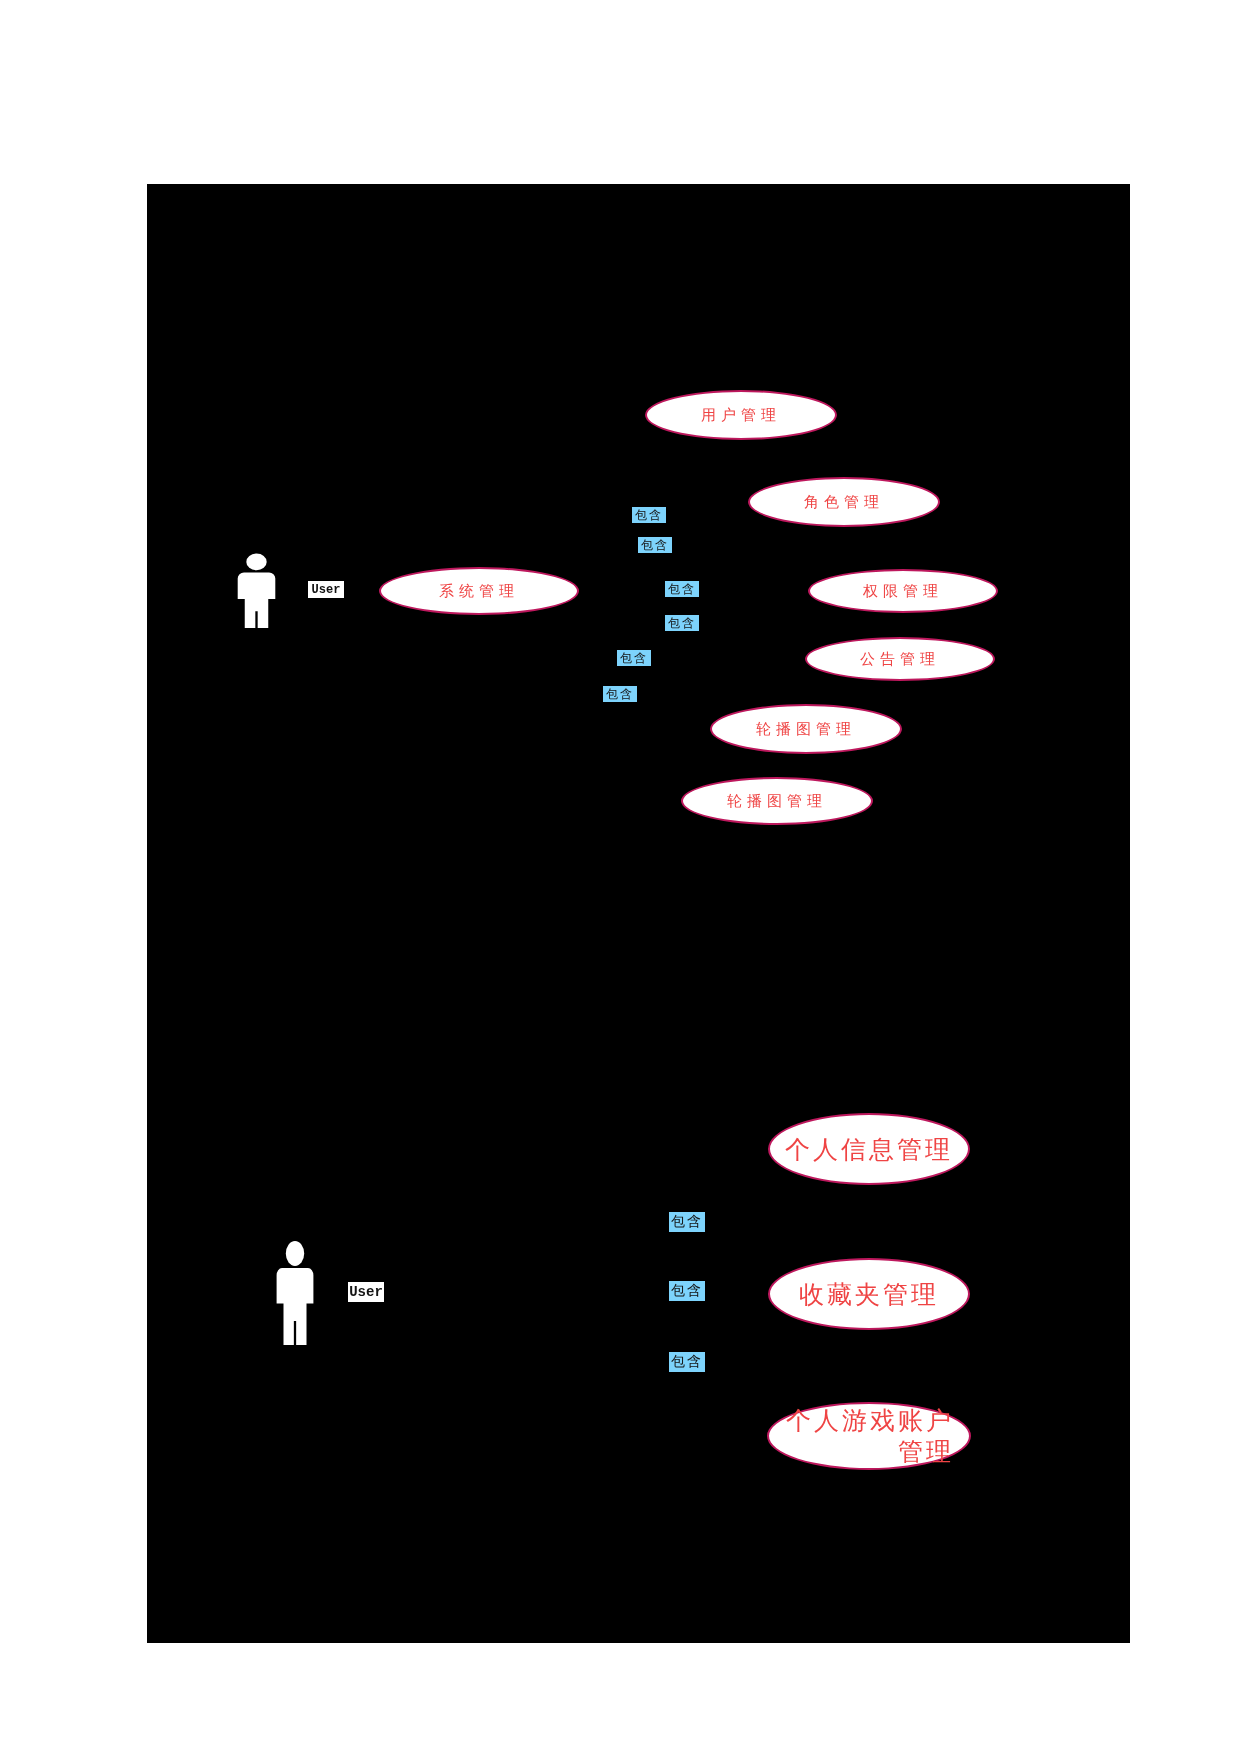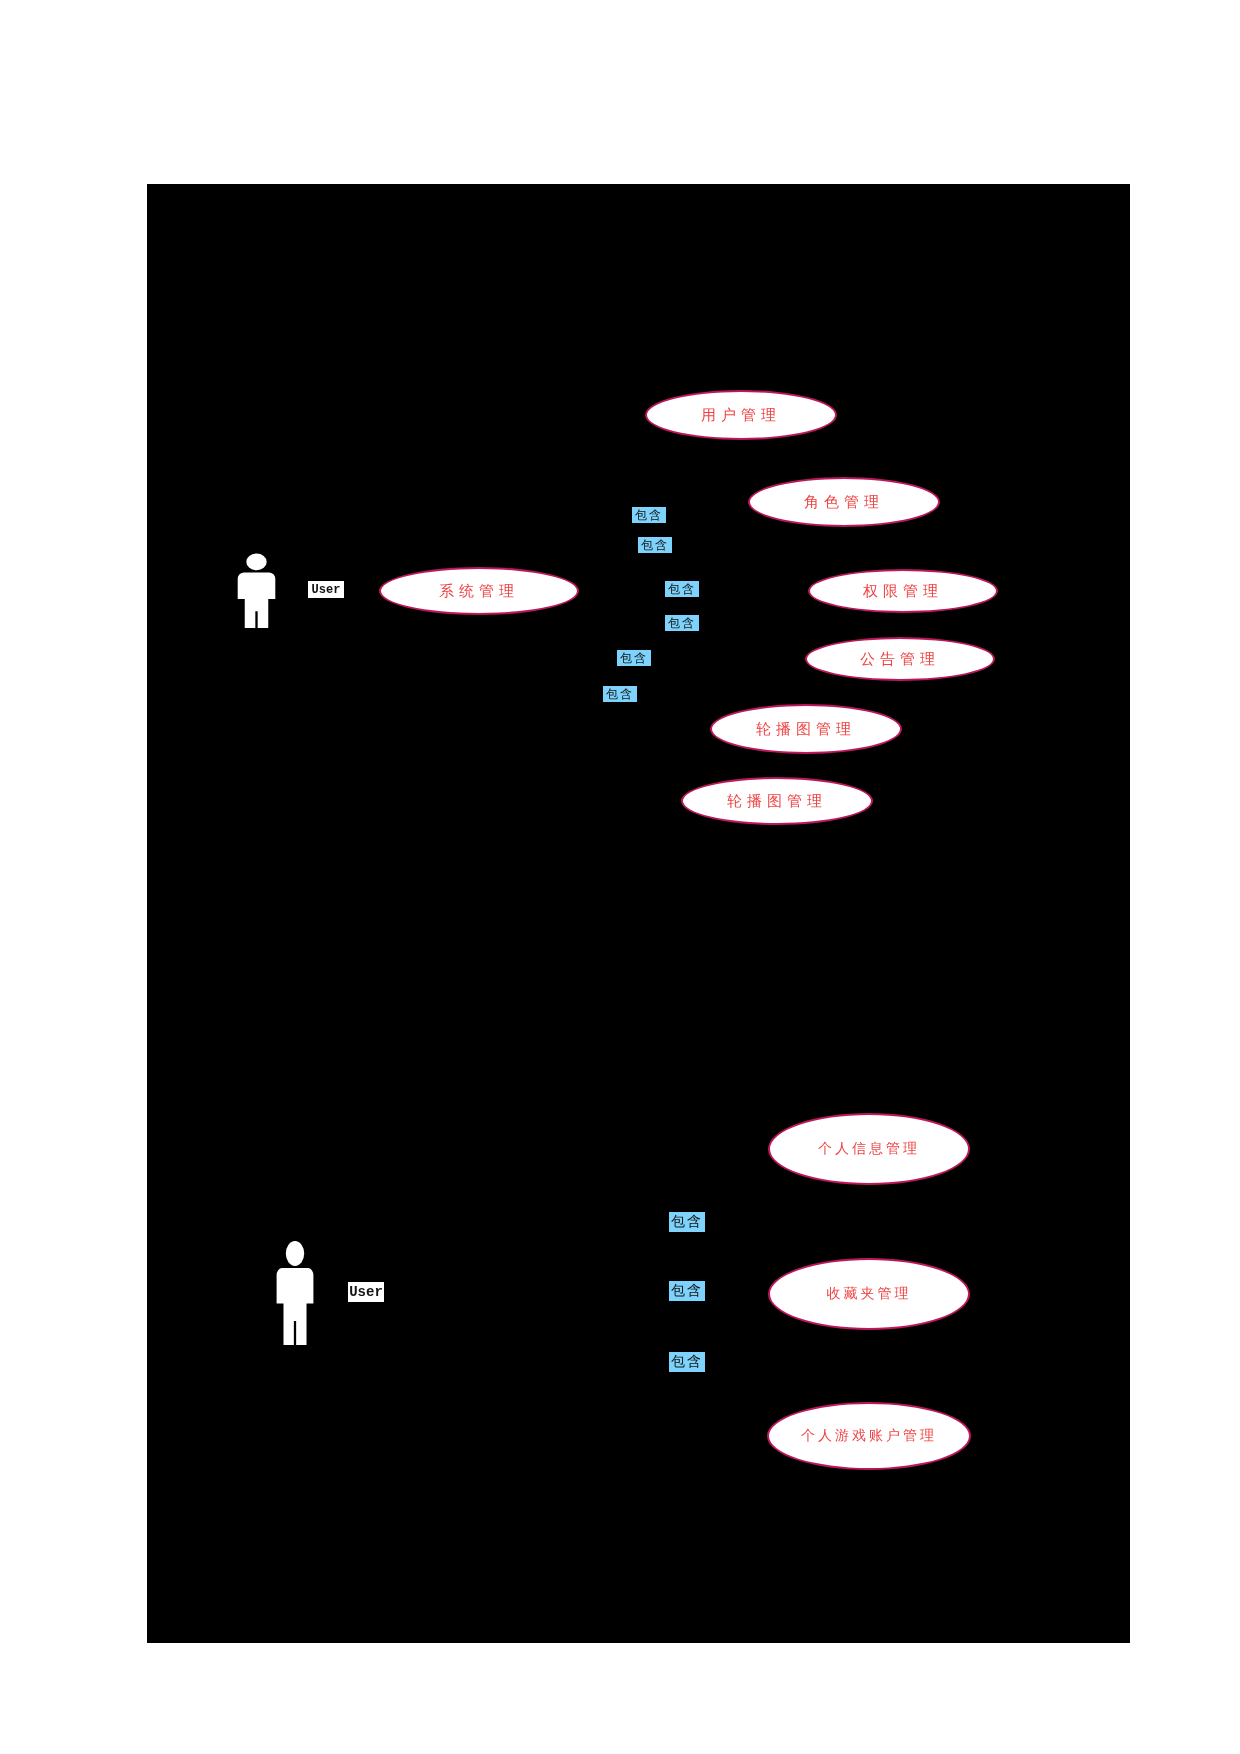--- a/index.html
+++ b/index.html
@@ -32,21 +32,21 @@
     align-items: center;
     justify-content: center;
     color: #ef4444;
     text-align: center;
     box-sizing: border-box;
   }
   .ellipse .ellipse-label {
     display: block;
   }
   .uc-small { font-size: 15px; letter-spacing: 5px; }
-  .uc-large { font-size: 14px; letter-spacing: 3px; }
+  .uc-large { font-size: 25px; letter-spacing: 3px; text-align: right; }
   .uc-wrap .ellipse-label { width: 170px; line-height: 1.25; }
   .include-box {
     position: absolute;
     background: #7dd3fc;
     color: #141414;
     display: flex;
     align-items: center;
     justify-content: center;
     box-sizing: border-box;
   }

